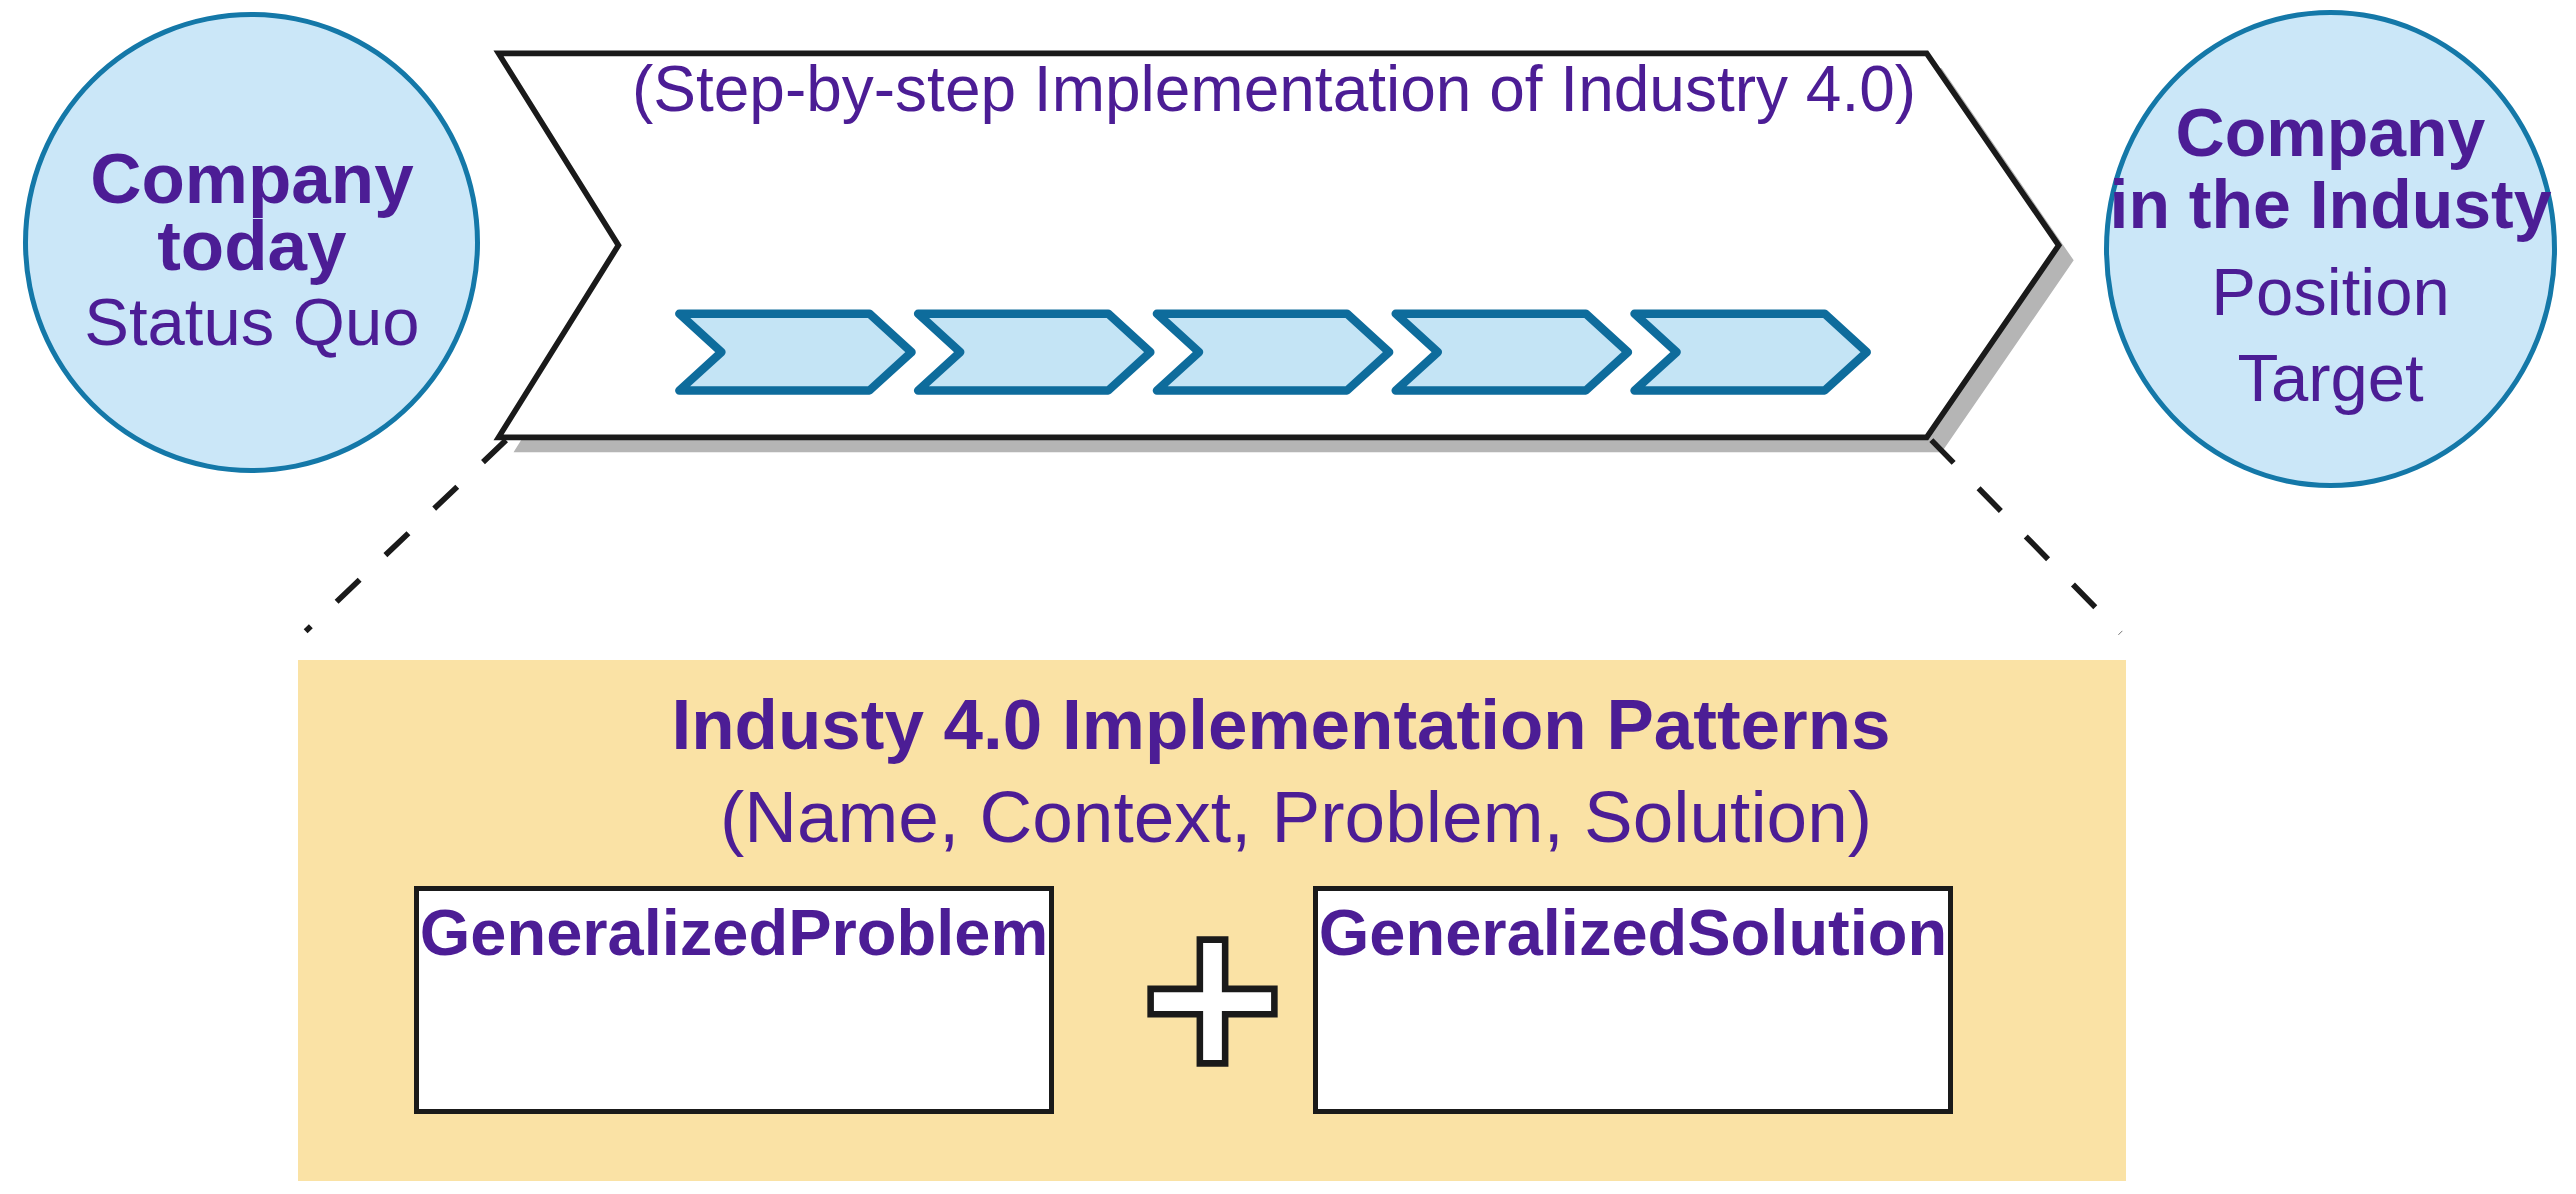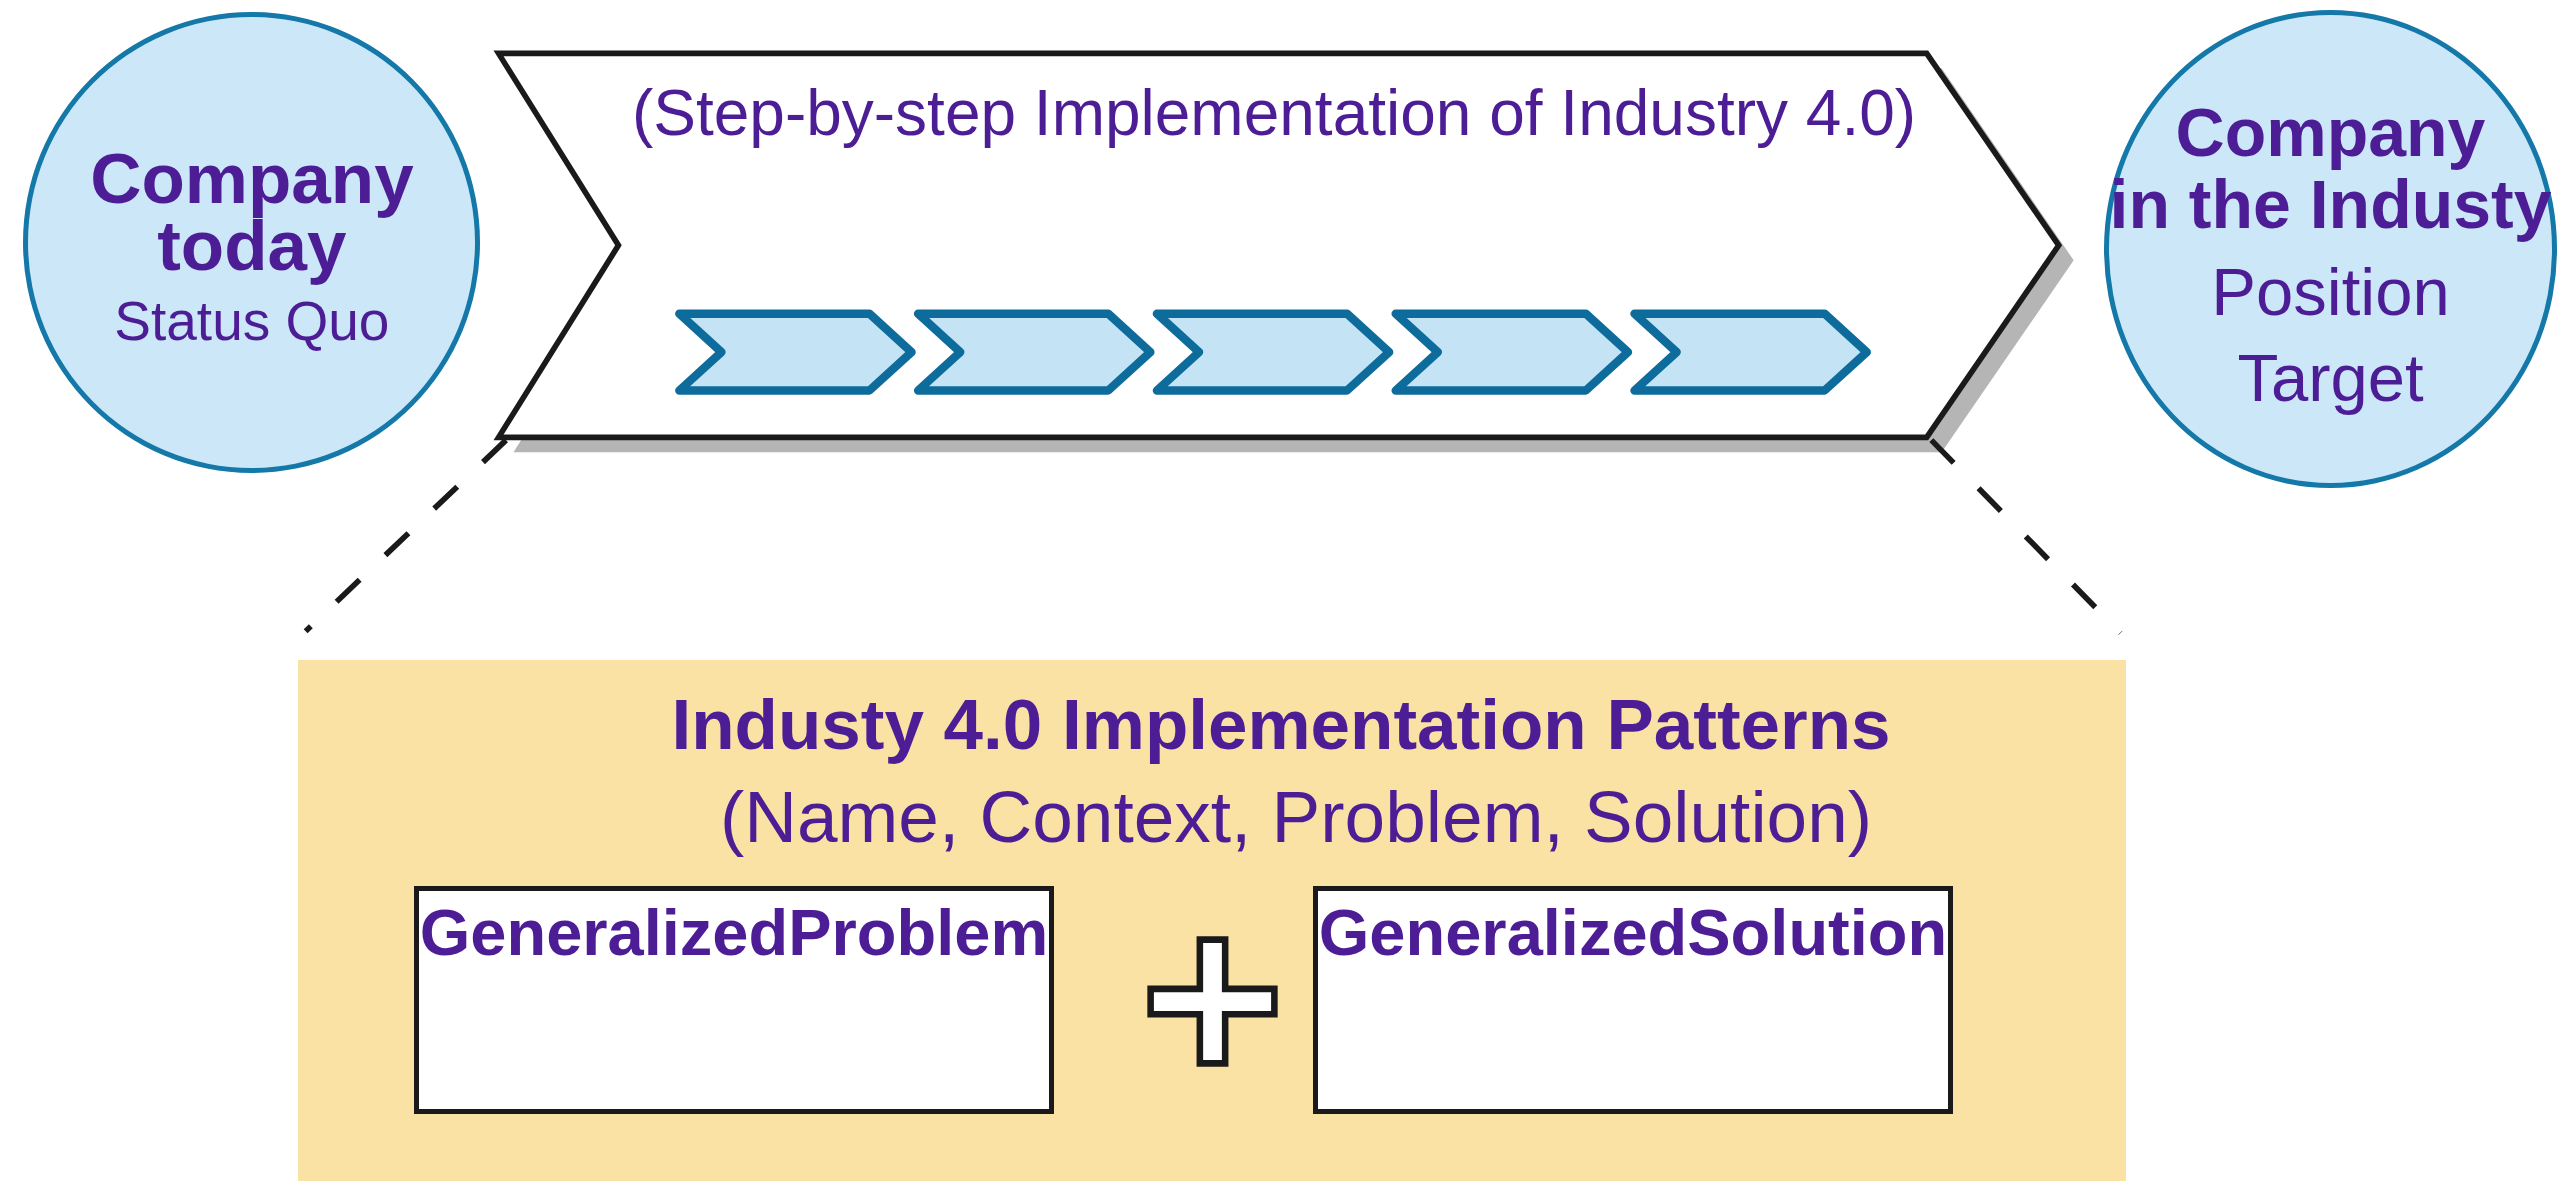--- a/index.html
+++ b/index.html
@@ -18,30 +18,30 @@
     position:absolute;border-radius:50%;
     box-sizing:border-box;
     text-align:center;
   }
   .bubble-left{left:23.4px;top:12px;width:457px;height:461px;padding-top:128px;}
   .bubble-right{left:2104px;top:10.3px;width:453px;height:478px;padding-top:81px;}
   .bubble-title{font-weight:bold;}
   .bubble-left .bubble-title{font-size:71px;line-height:67px;}
   .bubble-right .bubble-title{font-size:68px;line-height:72px;}
   .bubble-sub{font-weight:normal;}
-  .bubble-left .bubble-sub{font-size:55px;line-height:67px;margin-top:9.4px;}
+  .bubble-left .bubble-sub{font-size:67px;line-height:67px;margin-top:9.4px;}
   .bubble-right .bubble-sub{font-size:67px;line-height:86px;margin-top:8.4px;}
 
   
   .banner-text{
     position:absolute;left:621px;top:53px;width:1306px;height:384px;
     text-align:center;
   }
   .banner-title{font-size:68px;line-height:79px;font-weight:bold;margin-top:49px;transform:translateX(13px);}
-  .banner-sub{font-size:64px;line-height:73px;font-weight:normal;margin-top:24px;}
+  .banner-sub{font-size:64px;line-height:73px;font-weight:normal;}
 
   
   .panel{
     position:absolute;left:298px;top:660px;width:1828px;height:521px;
     text-align:center;
   }
   .panel-title{font-size:71px;line-height:82px;font-weight:bold;padding-top:24px;transform:translateX(69px);}
   .panel-sub{font-size:73px;line-height:84px;font-weight:normal;margin-top:9.4px;transform:translateX(84px);}
   .gen-box{
     position:absolute;top:226px;width:640px;height:228px;

